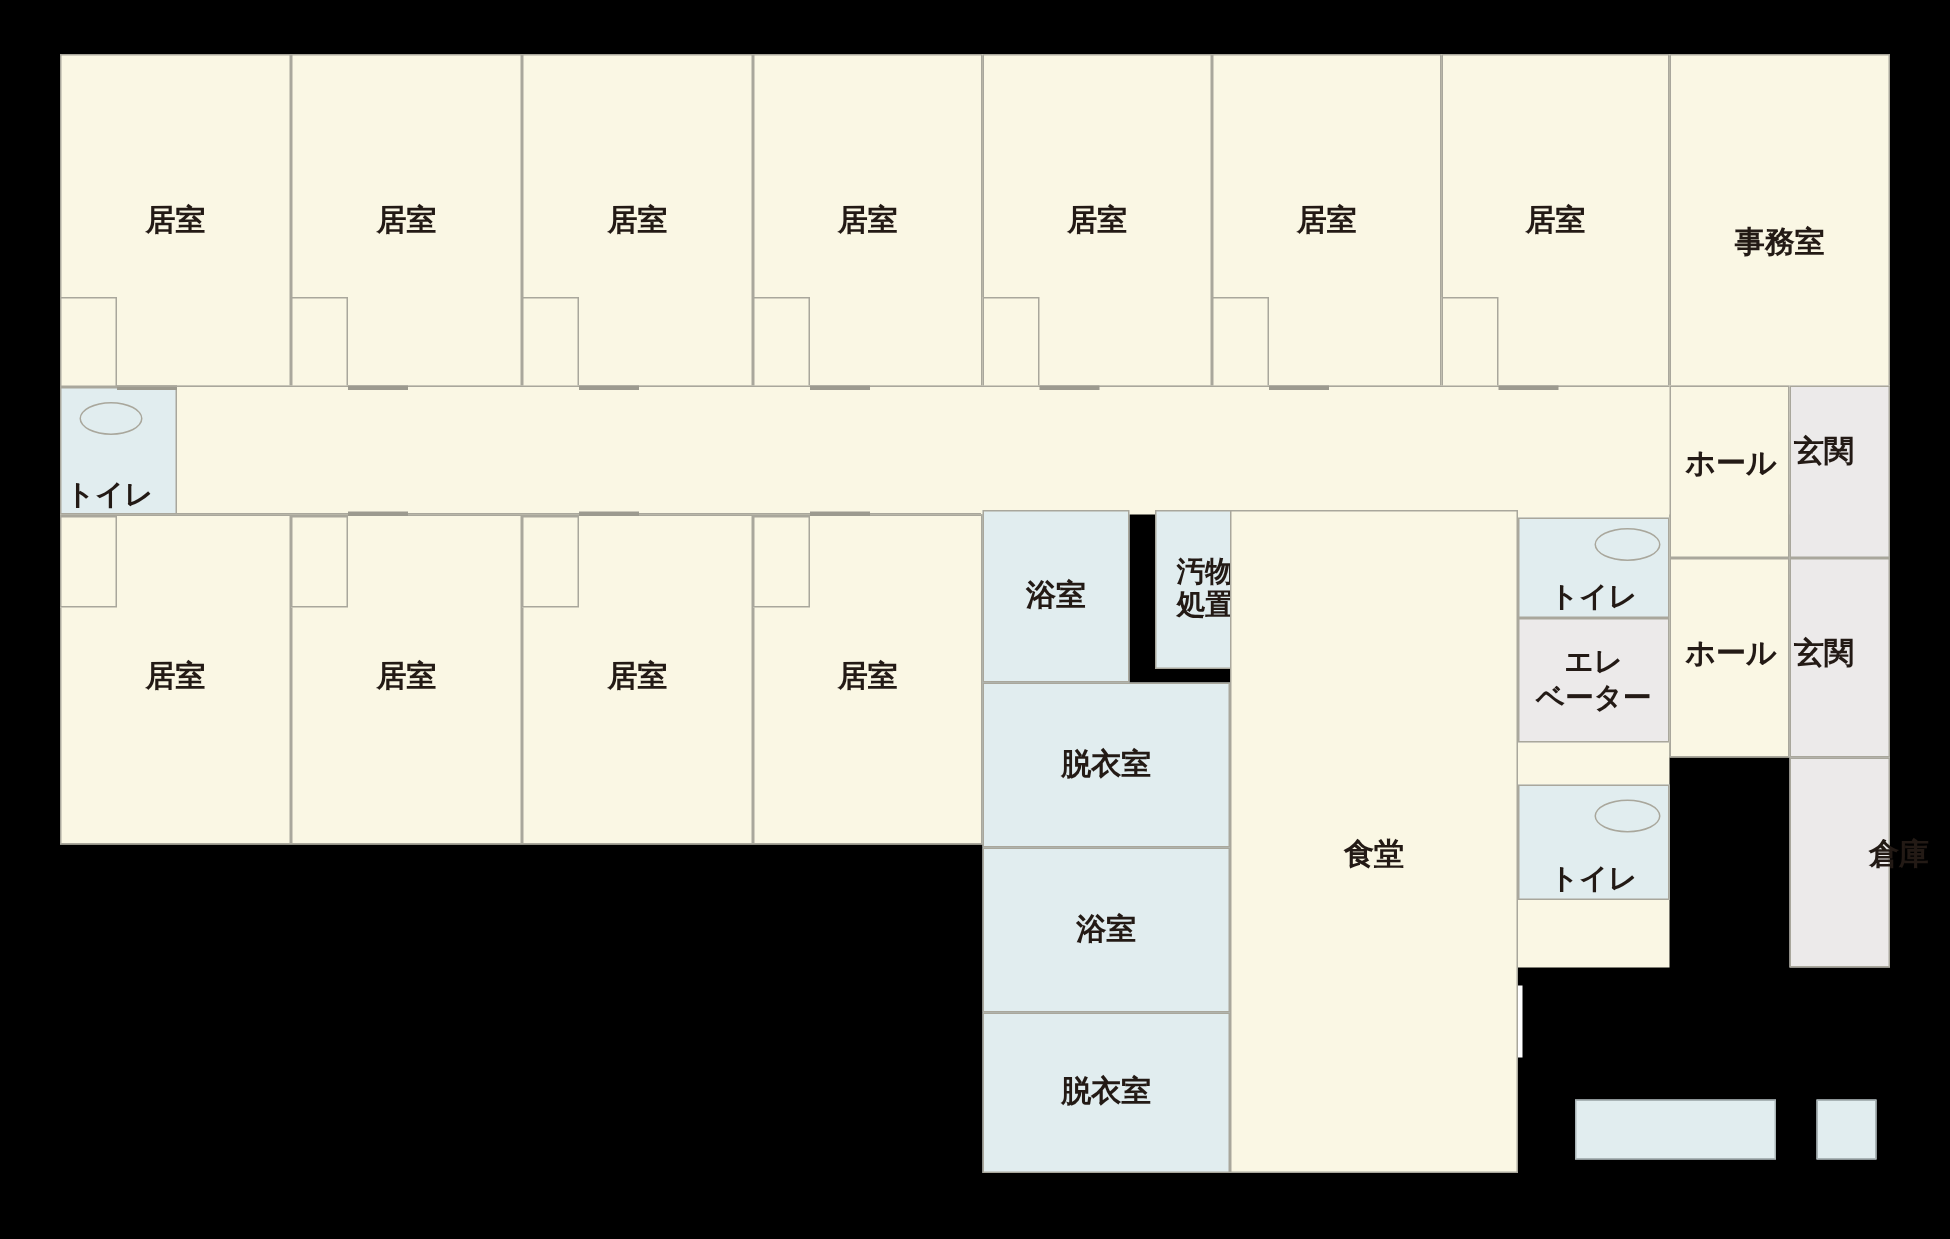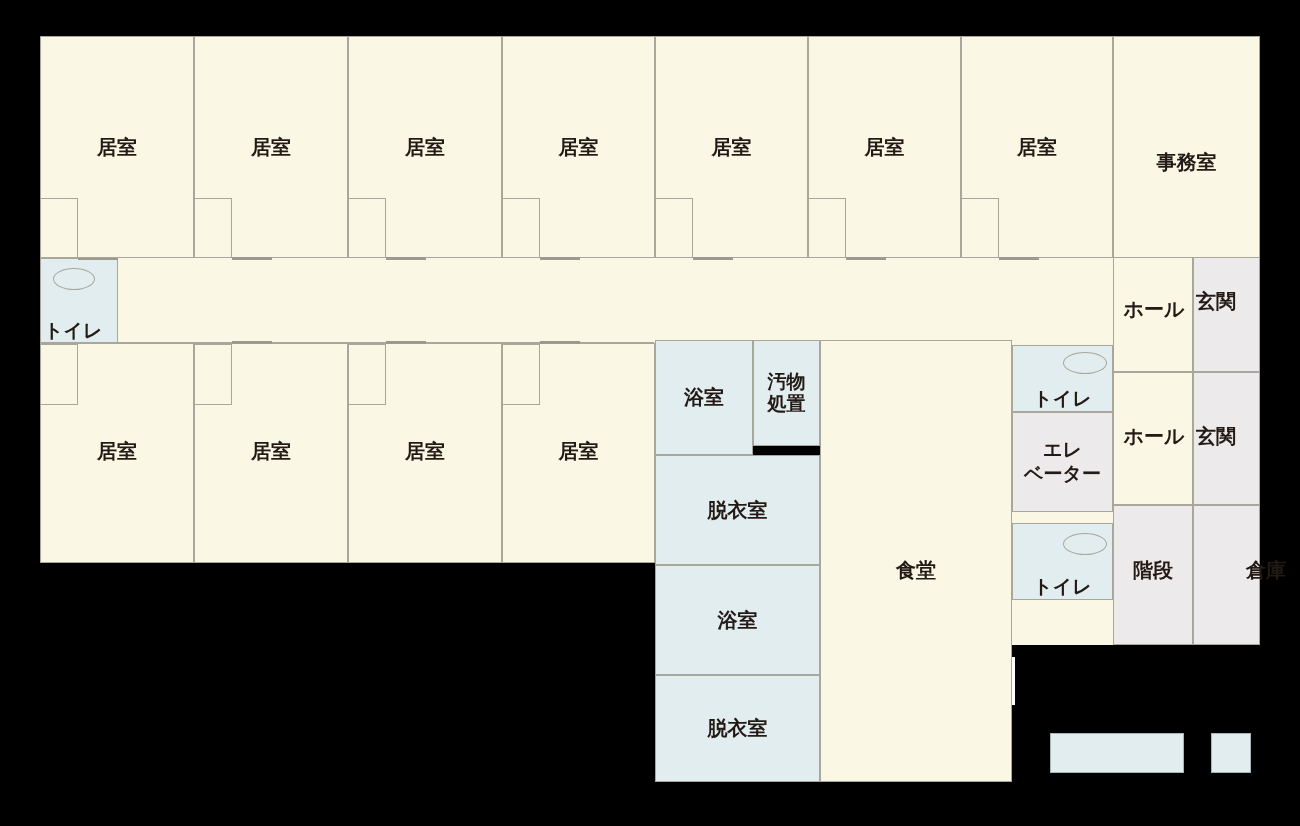--- a/index.html
+++ b/index.html
@@ -142,21 +142,21 @@
   </div>
 
   <div class="alcove-b" style="left:40px;  top:344px; width:38px; height:61px;"></div>
   <div class="alcove-b" style="left:194px; top:344px; width:38px; height:61px;"></div>
   <div class="alcove-b" style="left:348px; top:344px; width:38px; height:61px;"></div>
   <div class="alcove-b" style="left:502px; top:344px; width:38px; height:61px;"></div>
 
   <div class="room fill-blue t20" style="left:655px; top:340px; width:98px; height:115px;">
     <span>浴室</span>
   </div>
-  <div class="room fill-blue t19 two-line" style="left:753px; top:340px; width:67px; height:106px;">
+  <div class="room fill-blue t19 two-line" style="left:770px; top:340px; width:67px; height:106px;">
     <span style="display:block; line-height:1.15;">汚物<br>処置</span>
   </div>
   <div class="room fill-blue t20" style="left:655px; top:455px; width:165px; height:110px;">
     <span>脱衣室</span>
   </div>
   <div class="room fill-blue t20" style="left:655px; top:565px; width:165px; height:110px;">
     <span>浴室</span>
   </div>
   <div class="room fill-blue t20" style="left:655px; top:675px; width:165px; height:107px;">
     <span>脱衣室</span>
@@ -166,21 +166,21 @@
     <span style="position:absolute; top:218px;">食堂</span>
   </div>
 
   <div class="room fill-cream" style="left:1012px; top:340px; width:101px; height:305px; border:none;"></div>
 
   <div class="room fill-blue t19" style="left:1012px; top:345px; width:101px; height:67px;">
     <span style="position:absolute; bottom:2px;">トイレ</span>
   </div>
   <div class="bowl" style="left:1063px; top:352px; width:44px; height:22px;"></div>
 
-  <div class="room fill-gray t19 two-line" style="left:1012px; top:412px; width:101px; height:100px;">
+  <div class="room fill-gray t19 two-line" style="left:1012px; top:412px; width:101px; height:83px;">
     <span style="display:block; line-height:1.25;">エレ<br>ベーター</span>
   </div>
 
   <div class="room fill-blue t19" style="left:1012px; top:523px; width:101px; height:77px;">
     <span style="position:absolute; bottom:2px;">トイレ</span>
   </div>
   <div class="bowl" style="left:1063px; top:533px; width:44px; height:22px;"></div>
 
   <div class="room fill-cream t20" style="left:1113px; top:257px; width:80px; height:115px;">
     <span style="position:absolute; top:40px; left:-24px; width:128px;">ホール</span>
@@ -189,23 +189,20 @@
     <span style="position:absolute; top:52px; left:-24px; width:128px;">ホール</span>
   </div>
 
   <div class="room fill-gray t20" style="left:1193px; top:257px; width:67px; height:115px;">
     <span style="position:absolute; top:32px; left:2px; width:90px; text-align:left;">玄関</span>
   </div>
   <div class="room fill-gray t20" style="left:1193px; top:372px; width:67px; height:133px;">
     <span style="position:absolute; top:52px; left:2px; width:90px; text-align:left;">玄関</span>
   </div>
 
-  <div class="room fill-gray t20" style="left:1113px; top:505px; width:80px; height:140px;">
-    <span style="position:absolute; top:53px;">階段</span>
-  </div>
   <div class="room fill-gray t20" style="left:1193px; top:505px; width:67px; height:140px;">
     <span style="position:absolute; top:53px; left:2px; width:90px; text-align:right;">倉庫</span>
   </div>
 
   <div class="counter" style="left:1050px; top:733px; width:134px; height:40px;"></div>
   <div class="counter" style="left:1211px; top:733px; width:40px; height:40px;"></div>
 
   <div class="wall" style="left:1012px; top:657px; width:3px; height:48px; background:#ffffff;"></div>
 
   <div class="wall wall-thick" style="left:78px;  top:257px; width:40px; height:3px;"></div>

